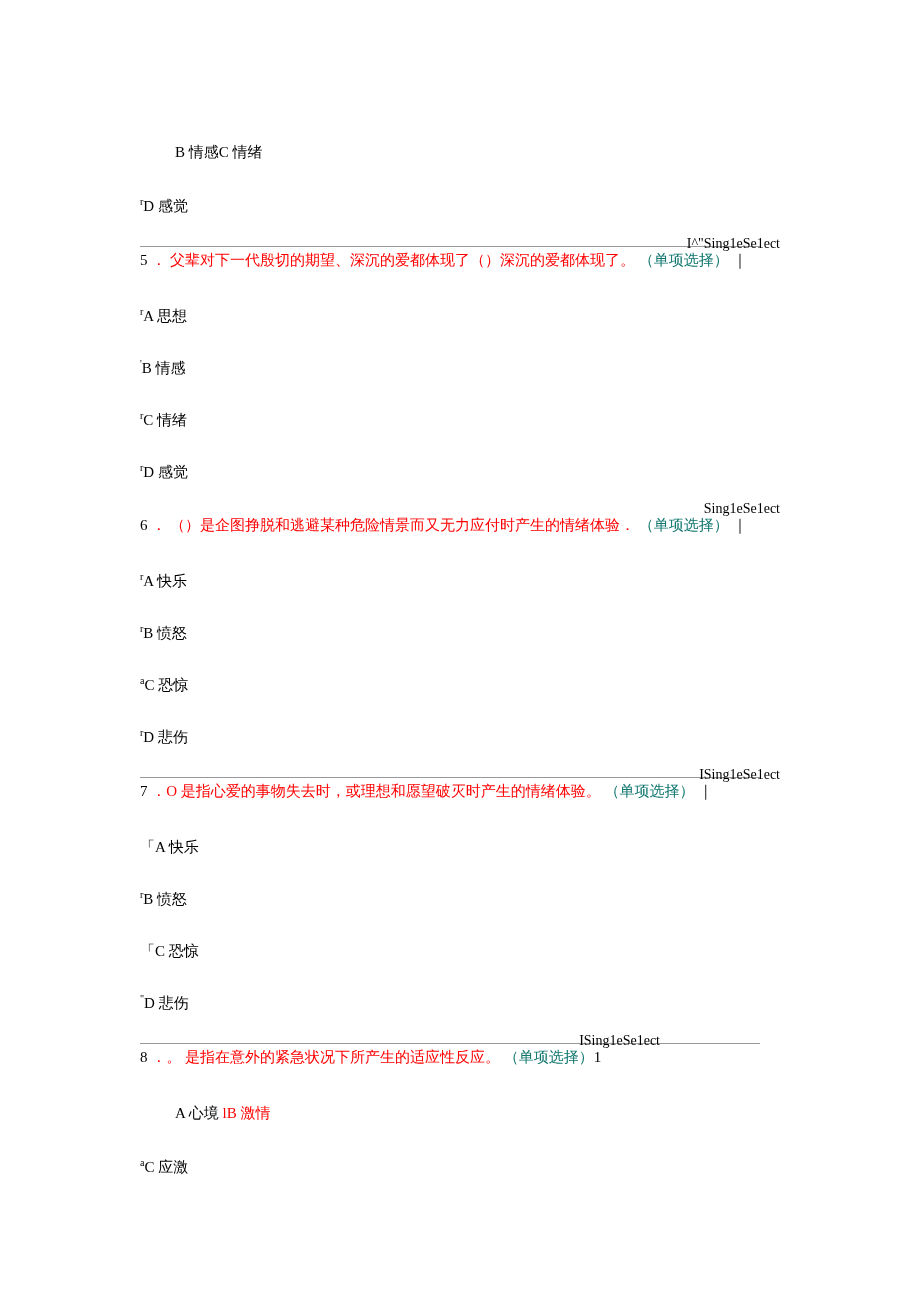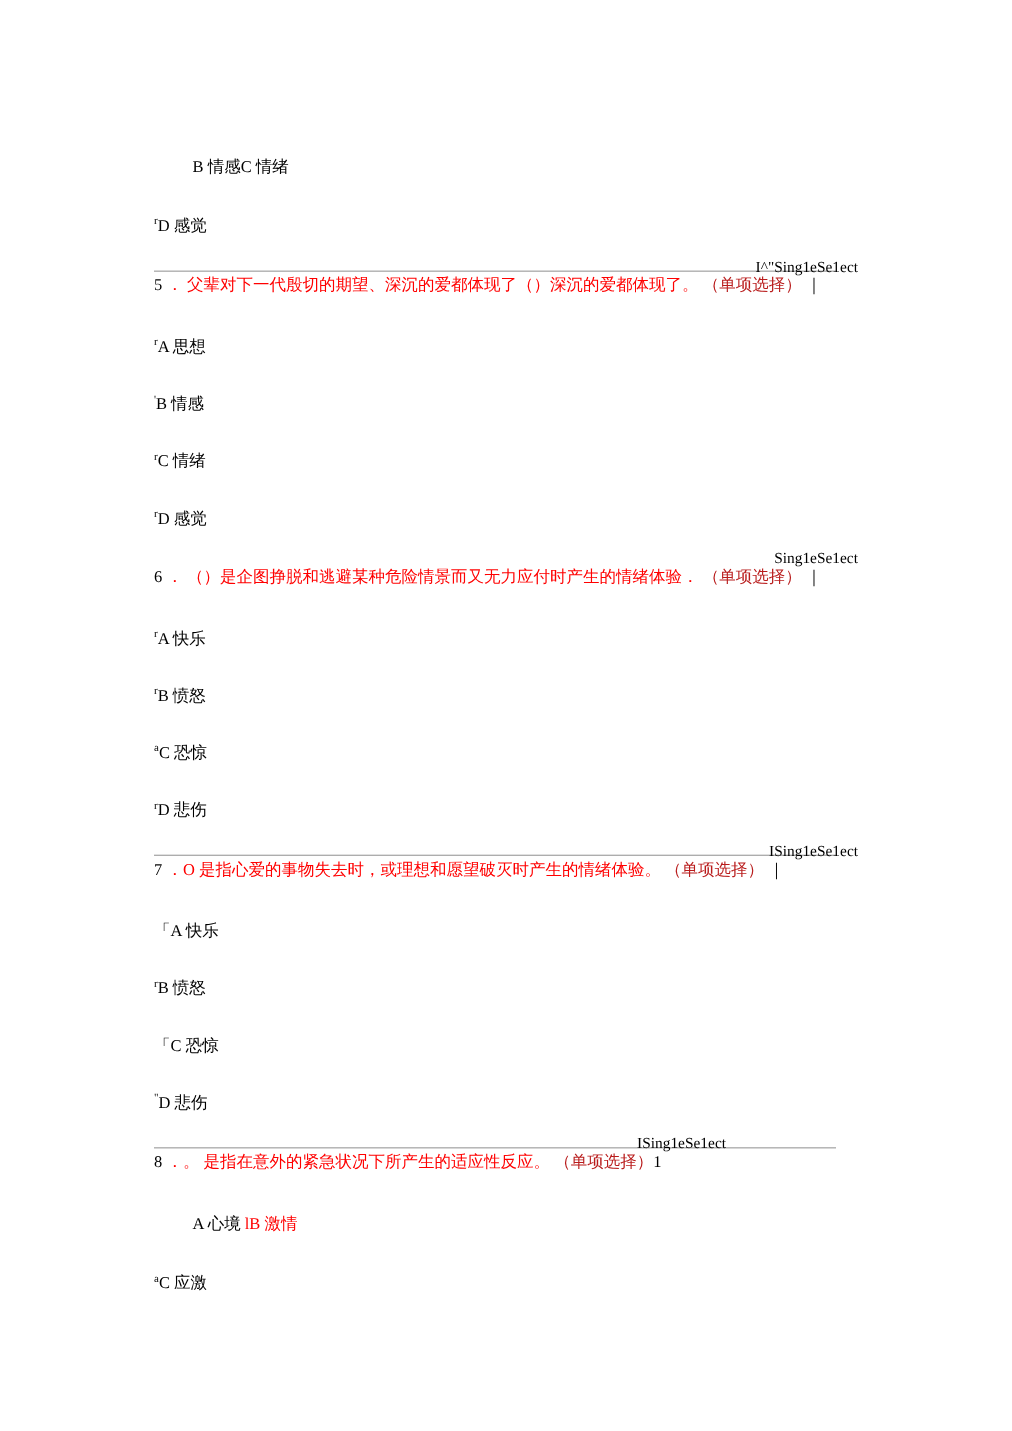--- a/index.html
+++ b/index.html
@@ -37,21 +37,21 @@
       position: relative;
       margin-bottom: 30px;
     }
     .question-text {
       line-height: 1.8;
     }
     .red {
       color: #ff0000;
     }
     .blue {
-      color: #b91c1c;
+      color: #0f766e;
     }
     .tag-label {
       position: absolute;
       right: 0;
       top: -14px;
       font-size: 14px;
       color: #000000;
     }
     .q-block {
       margin-bottom: 8px;

